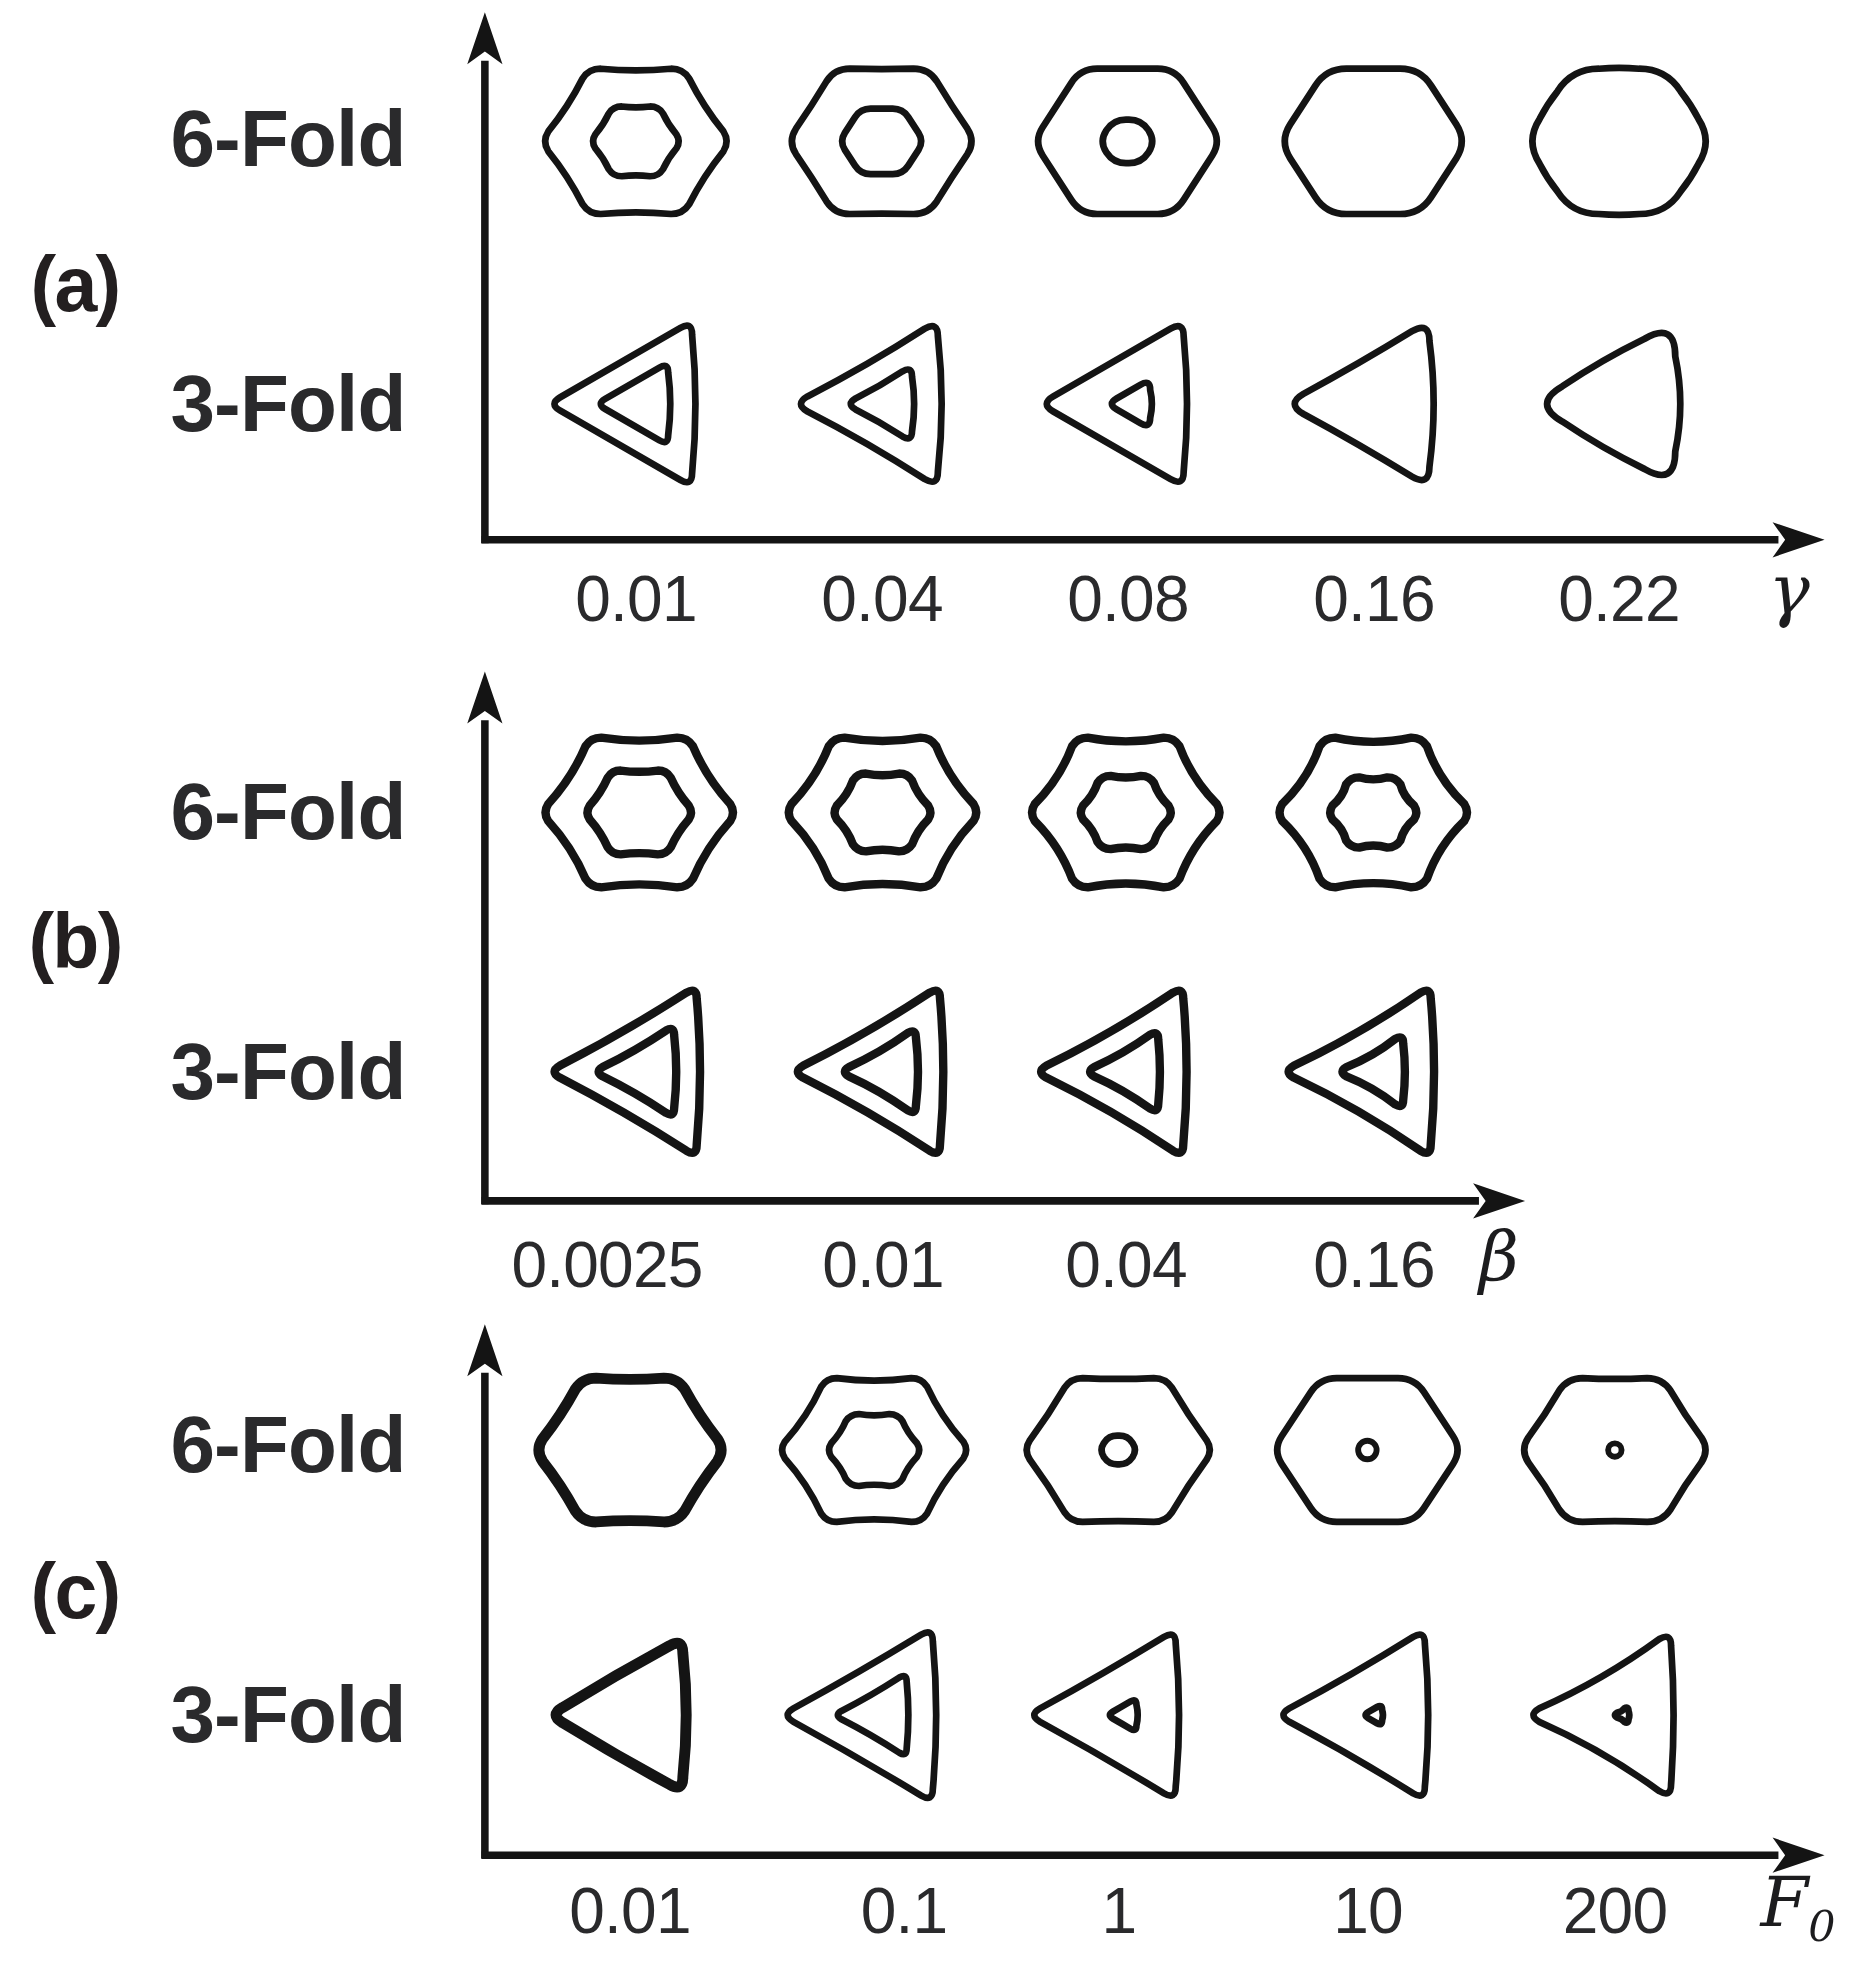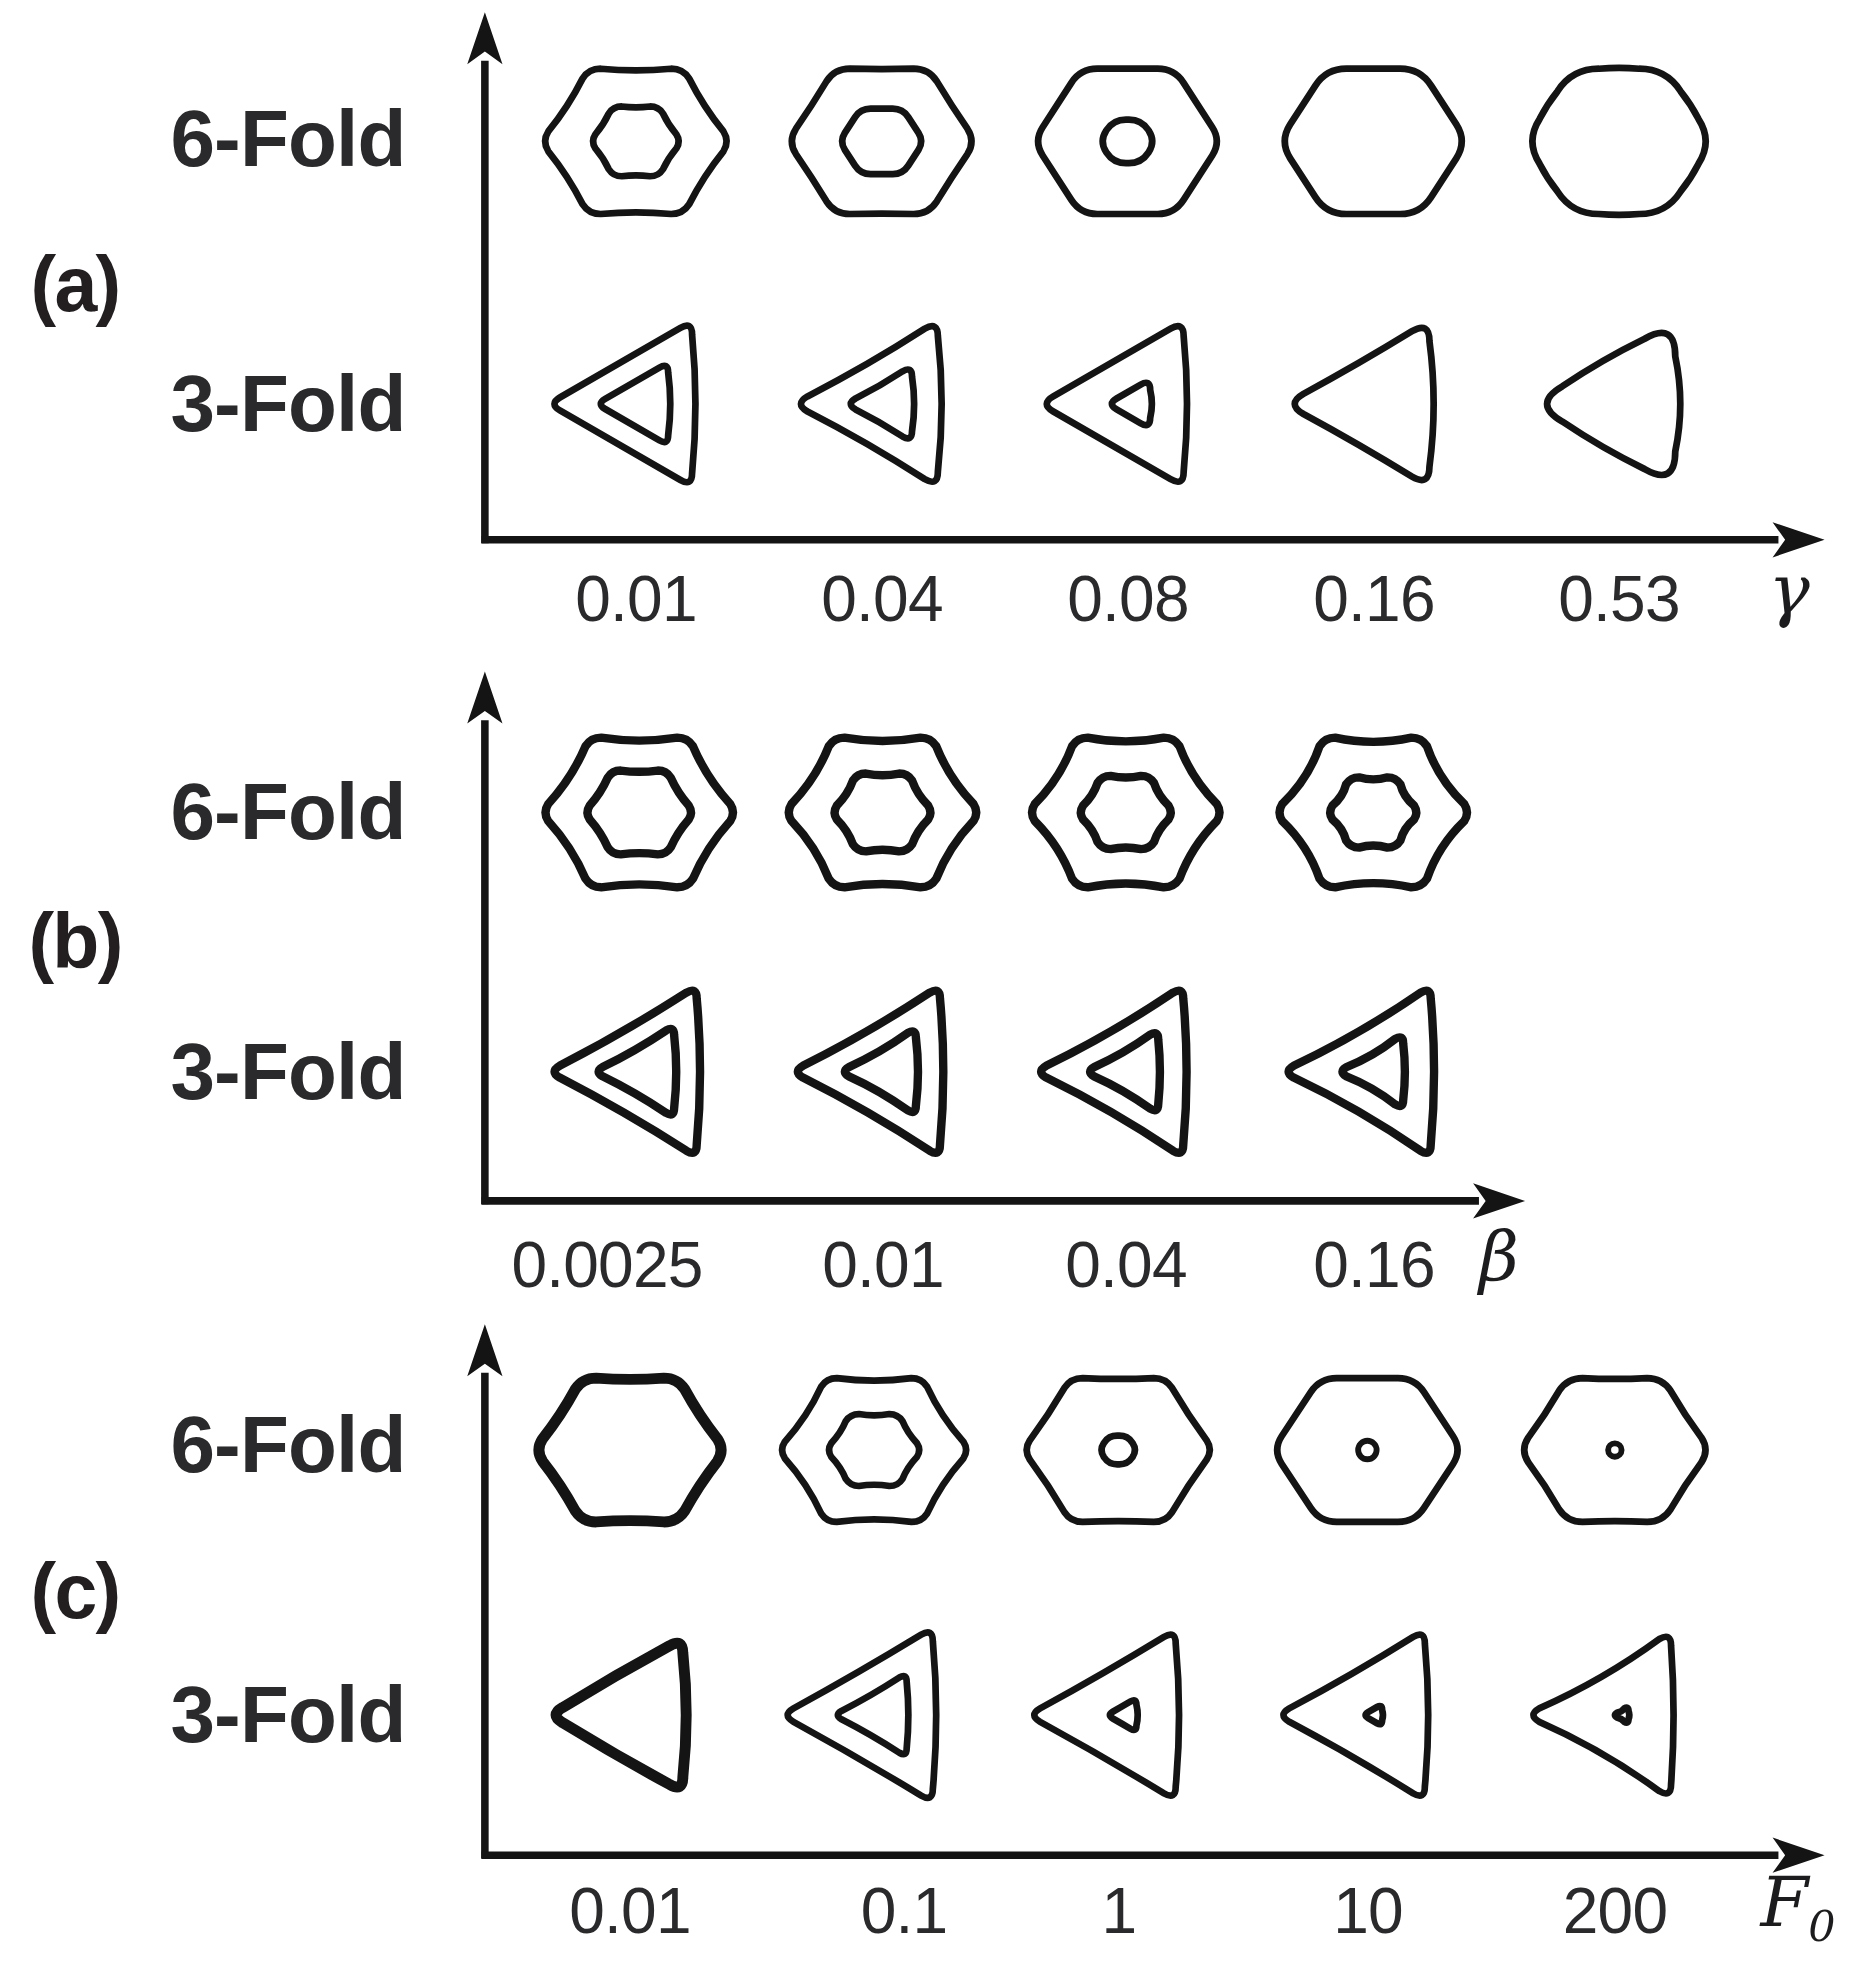--- a/index.html
+++ b/index.html
@@ -91,21 +91,21 @@
   <div class="lbl rowlabel" style="left:288px;top:404px">3-Fold</div>
   <div class="lbl rowlabel" style="left:288px;top:812px">6-Fold</div>
   <div class="lbl rowlabel" style="left:288px;top:1072px">3-Fold</div>
   <div class="lbl rowlabel" style="left:288px;top:1445px">6-Fold</div>
   <div class="lbl rowlabel" style="left:288px;top:1715px">3-Fold</div>
 
   <div class="lbl tick" style="left:636px;top:599px">0.01</div>
   <div class="lbl tick" style="left:882px;top:599px">0.04</div>
   <div class="lbl tick" style="left:1128px;top:599px">0.08</div>
   <div class="lbl tick" style="left:1374px;top:599px">0.16</div>
-  <div class="lbl tick" style="left:1619px;top:599px">0.53</div>
+  <div class="lbl tick" style="left:1619px;top:599px">0.22</div>
 
   <div class="lbl tick" style="left:607px;top:1265px">0.0025</div>
   <div class="lbl tick" style="left:883px;top:1265px">0.01</div>
   <div class="lbl tick" style="left:1126px;top:1265px">0.04</div>
   <div class="lbl tick" style="left:1374px;top:1265px">0.16</div>
 
   <div class="lbl tick" style="left:630px;top:1911px">0.01</div>
   <div class="lbl tick" style="left:904px;top:1911px">0.1</div>
   <div class="lbl tick" style="left:1119px;top:1911px">1</div>
   <div class="lbl tick" style="left:1368px;top:1911px">10</div>

